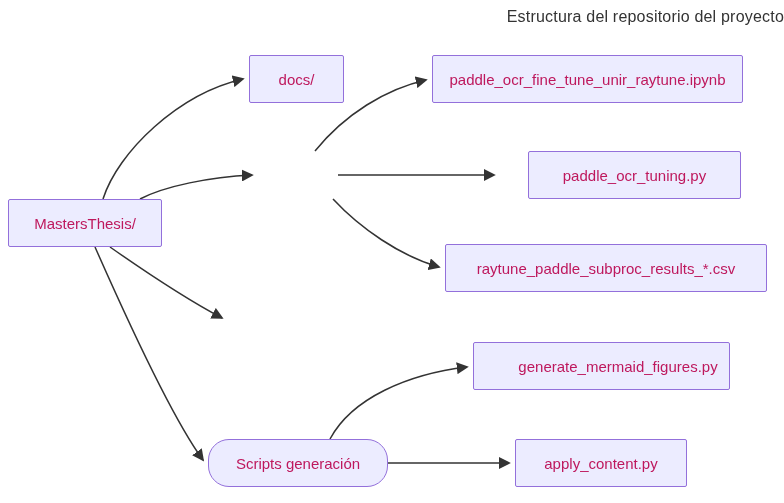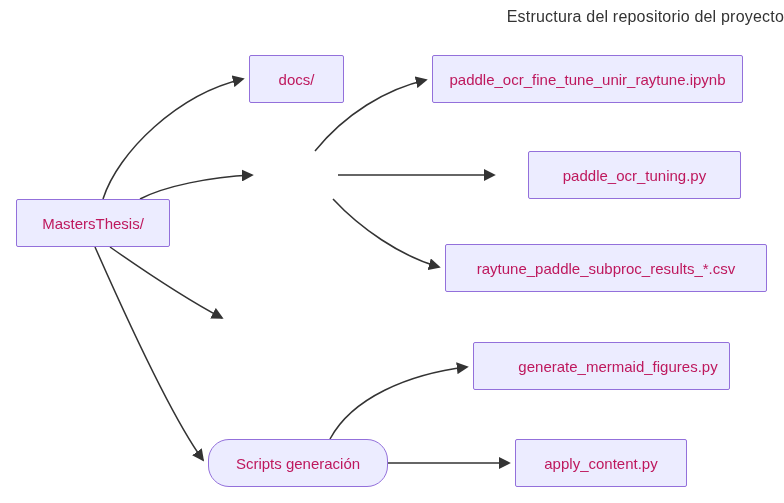--- a/index.html
+++ b/index.html
@@ -41,21 +41,21 @@
     border-radius: 2px;
     color: #be185d;
     font-size: 15px;
     display: flex;
     align-items: center;
     justify-content: center;
     text-align: center;
     white-space: nowrap;
   }
   
-  .n-root         { left: 8px;   top: 199px; width: 154px; height: 48px; margin-left: 8px; }
+  .n-root         { left: 8px;   top: 199px; width: 154px; height: 48px; }
   .n-docs         { left: 249px; top: 55px;  width: 95px;  height: 48px; }
   .n-ipynb        { left: 432px; top: 55px;  width: 311px; height: 48px; }
   .n-src          { left: 258px; top: 151px; width: 80px;  height: 48px; }
   .n-tuning       { left: 528px; top: 151px; width: 213px; height: 48px; }
   .n-csv          { left: 445px; top: 244px; width: 322px; height: 48px; }
   .n-instructions { left: 228px; top: 296px; width: 140px; height: 48px; }
   .n-genfig       { left: 473px; top: 342px; width: 257px; height: 48px; padding-left: 33px; }
   .n-scripts      { left: 208px; top: 439px; width: 180px; height: 48px; border-radius: 21px; }
   .n-apply        { left: 515px; top: 439px; width: 172px; height: 48px; }
 </style>

